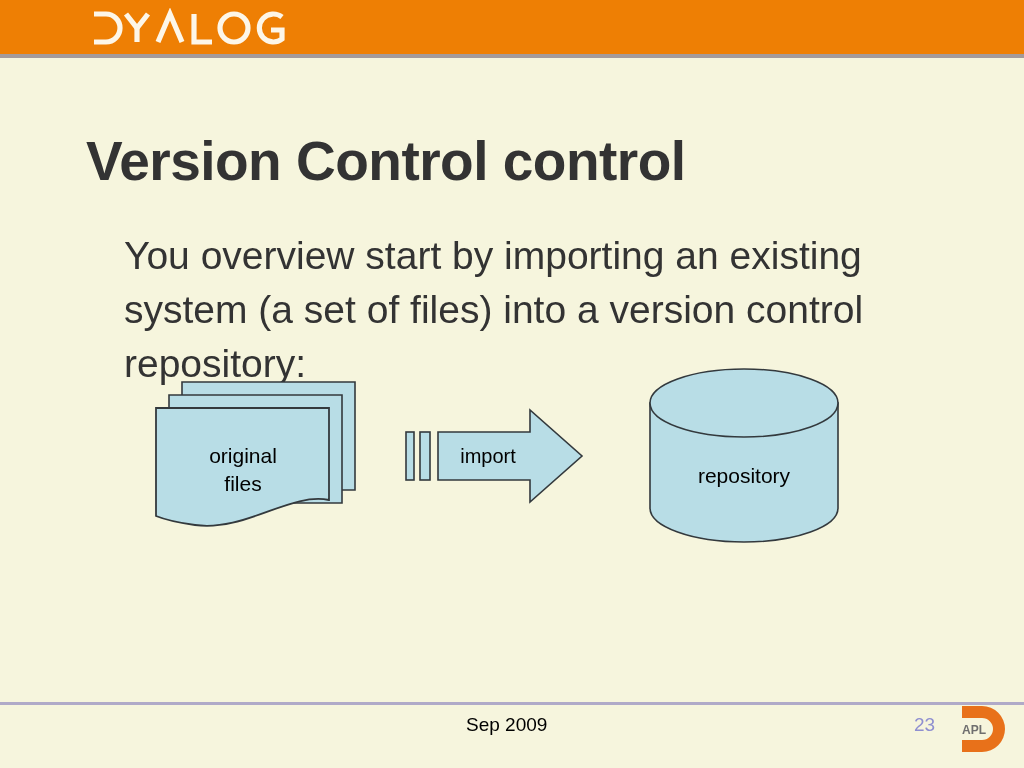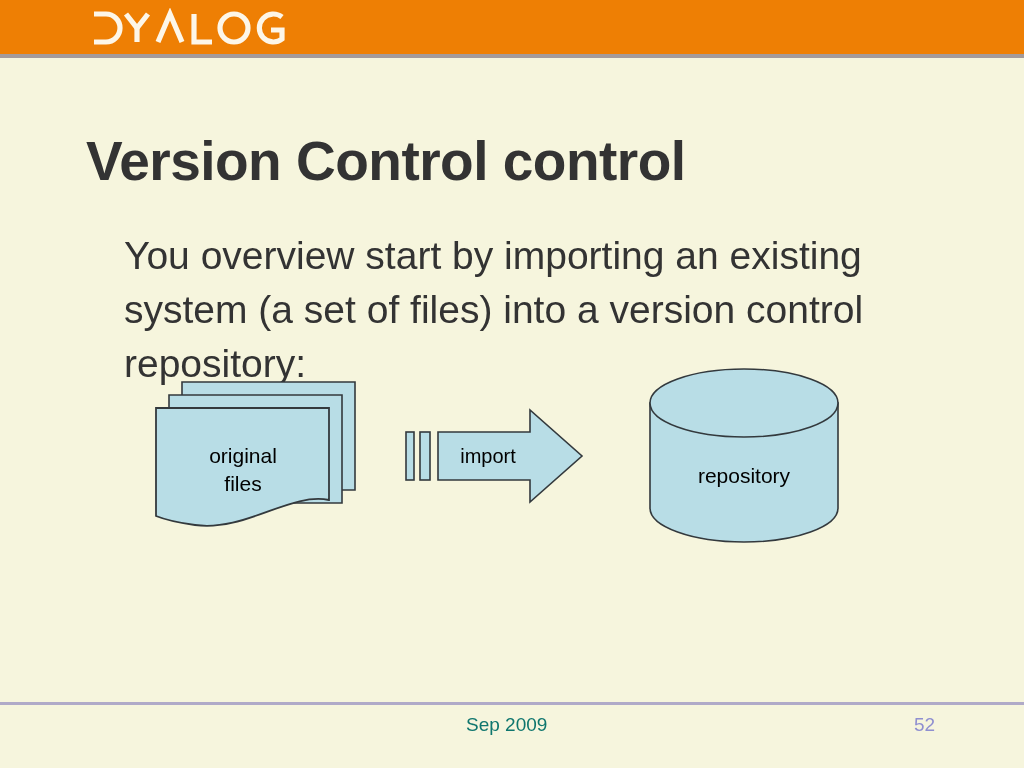--- a/index.html
+++ b/index.html
@@ -96,21 +96,21 @@
     top: 702px;
     width: 1024px;
     height: 3px;
     background: #b0aac8;
   }
   .footer-date {
     position: absolute;
     left: 466px;
     top: 714px;
     font-size: 19px;
-    color: #0f766e;
+    color: #000000;
   }
   .footer-page {
     position: absolute;
     left: 914px;
     top: 714px;
     font-size: 19px;
     color: #8f8fd0;
   }
   .footer-logo {
     position: absolute;
@@ -183,16 +183,23 @@
         <ellipse cx="594" cy="43" rx="94" ry="34" fill="#b8dde6" stroke="#33393d" stroke-width="1.6"></ellipse>
       </g>
       <text class="shape-label label-lg" x="594" y="123">repository</text>
     </svg>
   </div>
 
   <div class="footer-rule"></div>
 
   <div class="footer-date">Sep 2009</div>
 
-  <div class="footer-page">52</div>
-
+  <div class="footer-page">23</div>
+
+  <div class="footer-logo">
+    <svg width="62" height="58" viewBox="0 0 62 58" aria-hidden="true">
+      <path d="M10 6 L30 6 A23 23 0 0 1 30 52 L10 52 L10 40 L30 40
+               A11 11 0 0 0 30 18 L10 18 Z" fill="#e8711a"></path>
+      <text x="22" y="34" text-anchor="middle" font-family="Liberation Sans, sans-serif" font-size="12" font-weight="bold" fill="#6f6f6f">APL</text>
+    </svg>
+  </div>
 
 </div>
 
 </body></html>

